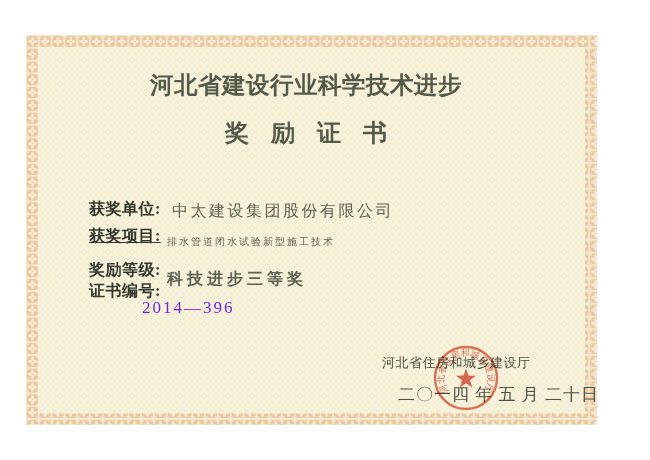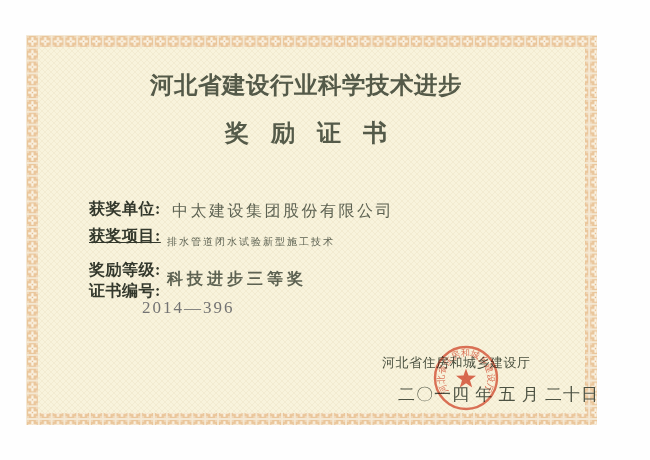--- a/index.html
+++ b/index.html
@@ -35,21 +35,21 @@
     font-size:16px;font-weight:bold;
     color:#33382c;letter-spacing:0.5px;
   }
   .field-value{
     font-size:16px;
     color:#5d6252;
   }
   .l1{top:201px;} .v1{left:172px;top:203px;letter-spacing:2.5px;}
   .l2{top:228px;text-decoration:underline;} .v2{left:167px;top:237px;font-size:10px;letter-spacing:2px;}
   .l3{top:262px;} .v3{left:167px;top:271px;letter-spacing:4px;font-weight:bold;}
-  .l4{top:283px;} .v4{left:142px;top:299px;font-size:17px;letter-spacing:2px;color:#737373;}
+  .l4{top:283px;} .v4{left:142px;top:299px;font-size:17px;letter-spacing:2px;color:#6d28d9;}
   .issuer{
     left:382px;top:356px;
     font-size:13px;color:#49503f;letter-spacing:0.5px;
   }
   .date{
     left:398px;top:386px;
     font-size:17px;color:#4c5243;letter-spacing:1px;
   }
 </style>
 </head>

